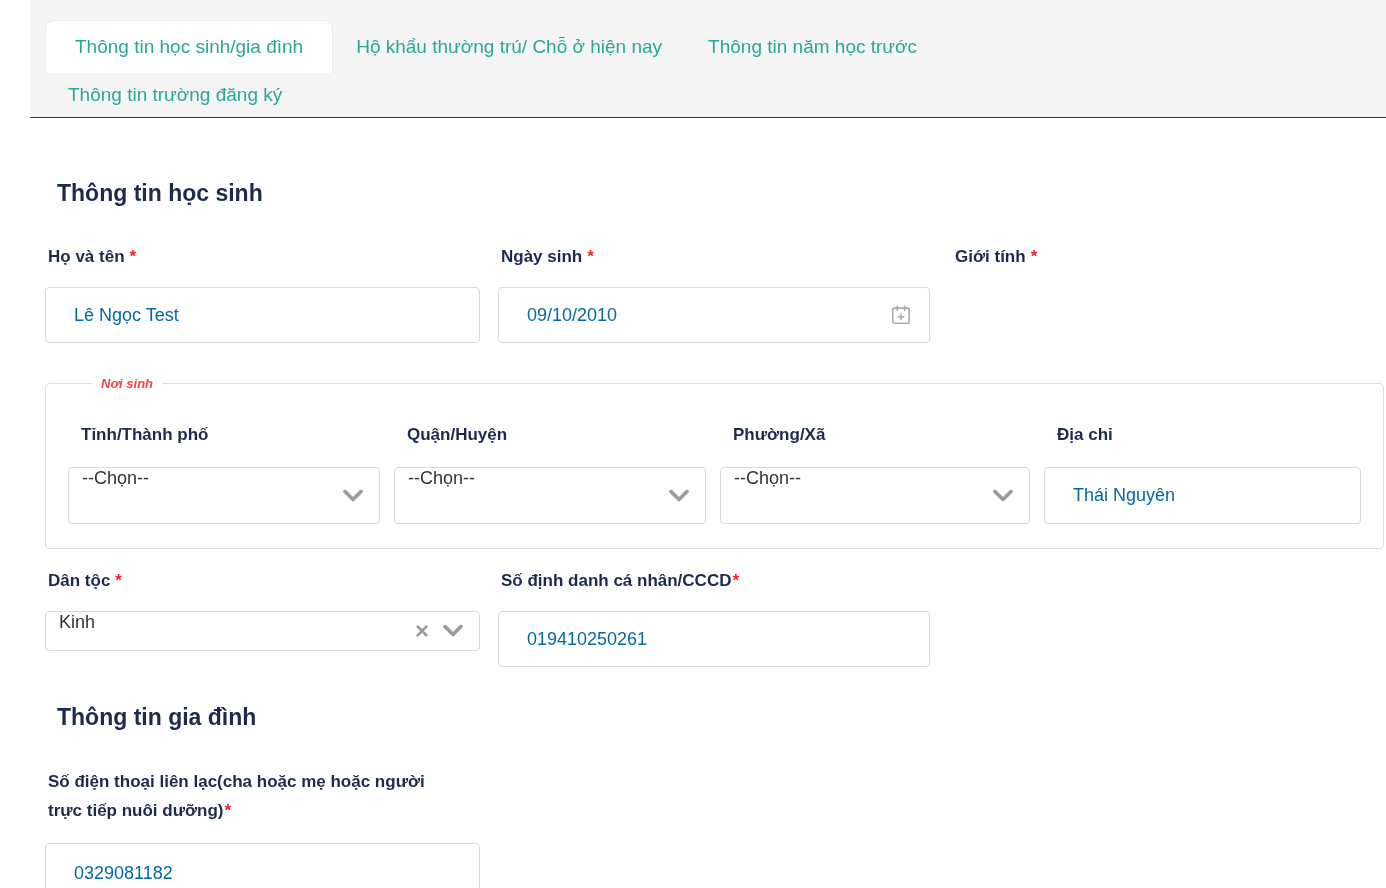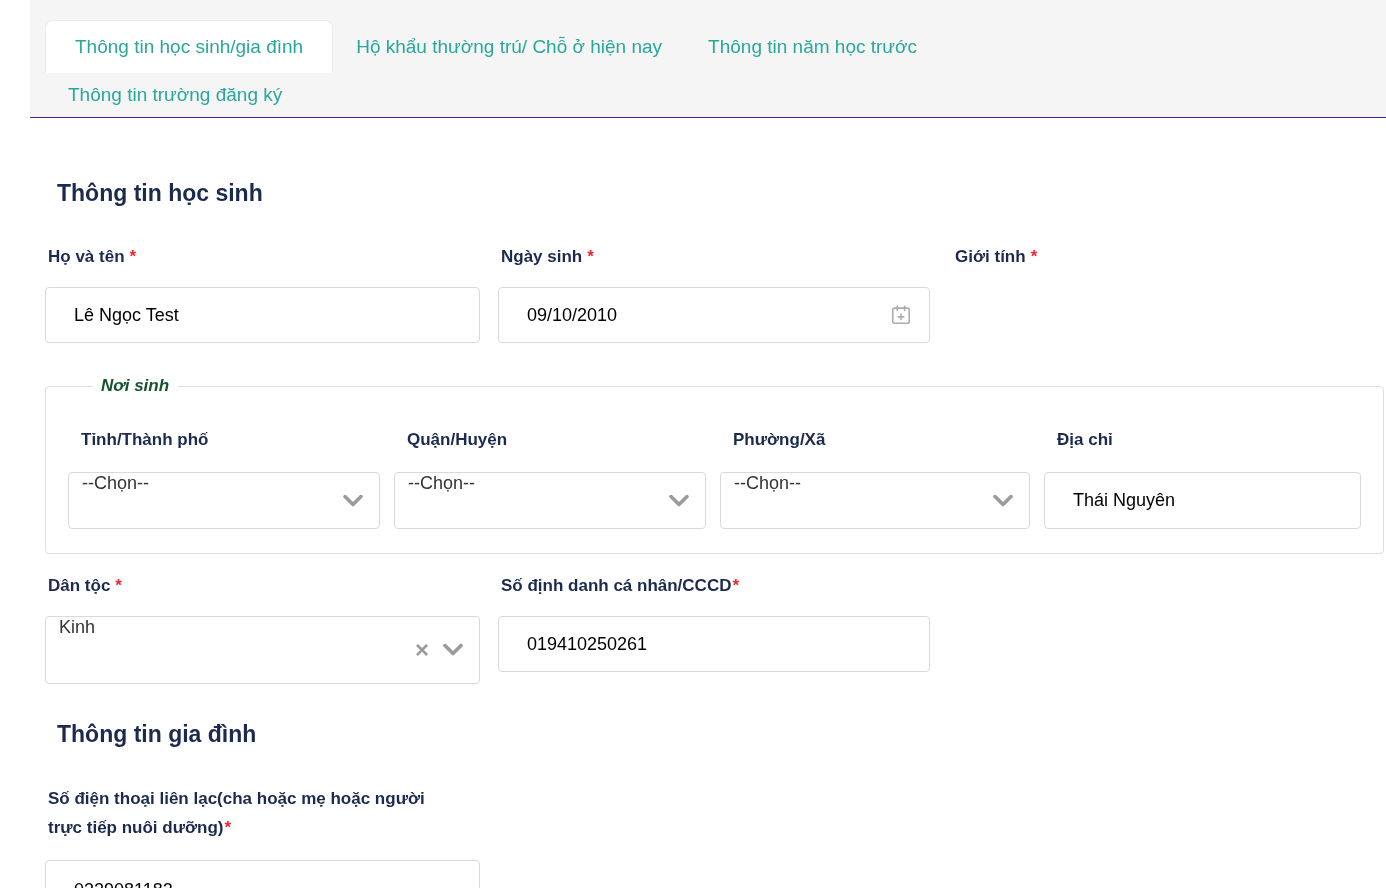--- a/index.html
+++ b/index.html
@@ -55,21 +55,21 @@
     font-size:17px; font-weight:bold; color:#1b2a4e;
     margin:0 0 20px 0; padding-left:3px; line-height:20px;
   }
   .req { color:#f5222d; font-weight:bold; margin-left:5px; }
   .req.tight { margin-left:1px; }
 
   .input-wrap { position:relative; }
   .text-input {
     width:100%; height:56px;
     border:1px solid #d9d9d9; border-radius:4px;
-    background:#fff; color:#000000;
+    background:#fff; color:#0369a1;
     font-size:18px; font-family:inherit;
     padding:0 28px; outline:none;
   }
   .calendar-icon { position:absolute; right:18px; top:17px; line-height:0; cursor:pointer; }
 
   
   .gender-label { padding-left:7px; }
   .gender-row { display:flex; align-items:center; height:56px; }
   .gender-opt { display:flex; align-items:center; cursor:pointer; }
   .gender-opt + .gender-opt { margin-left:33px; }
@@ -84,21 +84,21 @@
   .radio.selected .dot { background:#3a67b5; border-color:#3a67b5; }
 
   
   .birthplace {
     border:1px solid #ddd; border-radius:4px;
     margin:33px -24px 0 0;
     padding:0 22px 24px 22px;
   }
   .birthplace legend {
     margin-left:24px; padding:0 9px;
-    font-size:17px; font-style:italic; font-weight:bold; color:#14532d;
+    font-size:13px; font-style:italic; font-weight:bold; color:#ef4444;
   }
   .fs-grid {
     display:grid;
     grid-template-columns:312px 312px 310px 1fr;
     column-gap:14px;
     margin-top:34px;
   }
   .fs-grid .f-label { margin-bottom:22px; padding-left:13px; }
 
   .select-box {
@@ -246,21 +246,21 @@
       </div>
     </div>
   </fieldset>
 
   <div class="form-row two-col">
     <div>
       <div class="f-label">
         <span>Dân tộc</span>
           <span class="req">*</span>
       </div>
-      <div class="select-box" style="height:68px">
+      <div class="select-box" style="height:40px">
         <span>Kinh</span>
         <span class="clear-x">×</span>
         <span class="chev">
           <svg width="20" height="13" viewBox="0 0 20 13">
               <path d="M2 2 L10 10 L18 2" fill="none" stroke="#9b9b9b" stroke-width="3.6" stroke-linecap="round" stroke-linejoin="round"></path>
             </svg>
         </span>
       </div>
     </div>
 

